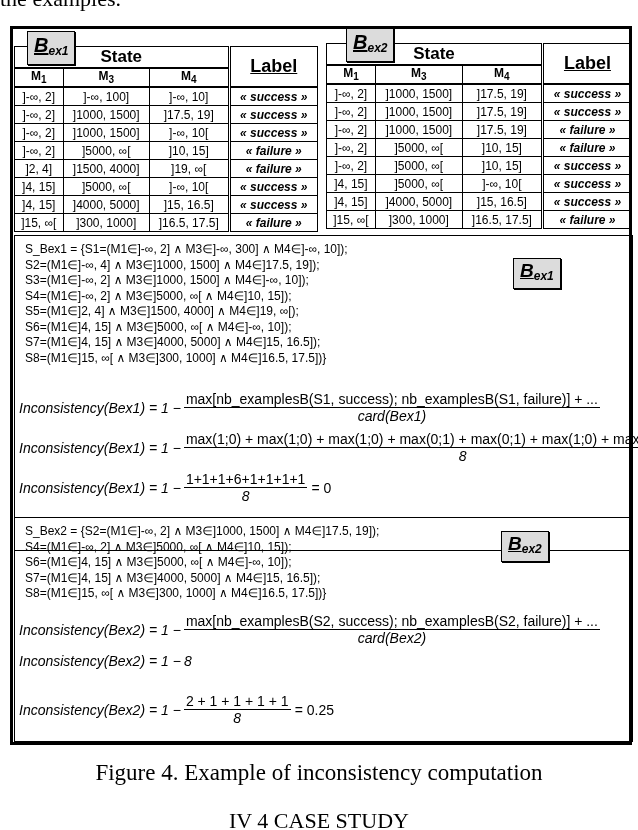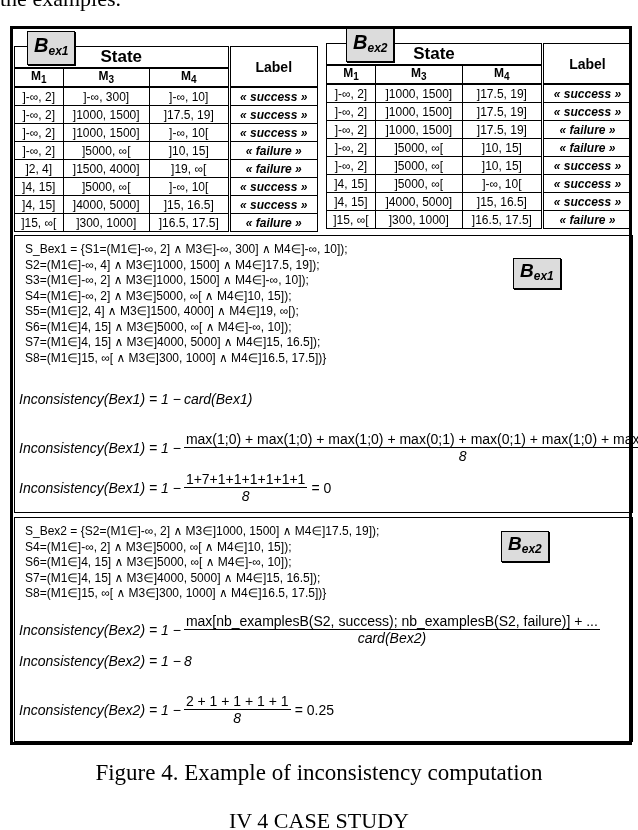--- a/index.html
+++ b/index.html
@@ -4,25 +4,25 @@
 <style>
   html,body{margin:0;padding:0;background:#fff;}
   body{width:638px;height:830px;position:relative;overflow:hidden;font-family:"Liberation Sans",sans-serif;color:#000;}
   .top-text{position:absolute;left:0;top:-14px;font-family:"Liberation Serif",serif;font-size:22px;}
   .frame{position:absolute;left:10px;top:26px;width:622px;height:719px;border:3px solid #000;box-sizing:border-box;}
   .tbl{position:absolute;border-collapse:collapse;font-size:12px;}
   .tbl td,.tbl th{border:1px solid #000;text-align:center;padding:0 2px;height:17px;white-space:nowrap;}
   .tbl th{font-weight:bold;}
   .tbl .mh{font-size:12px;}
   .tbl .state{font-size:17px;height:20px;}
-  .tbl .label{font-size:14px;border-left:3px double #000;}
+  .tbl .label{font-size:18px;border-left:3px double #000;text-decoration:underline;}
   .tbl td.lab{border-left:3px double #000;font-weight:bold;font-style:italic;font-size:12px;}
   .tbl tr.mrow td,.tbl tr.mrow th{border-bottom:2px solid #000;}
   .tbl tr.srow th{border-bottom:2px solid #000;}
-  .tag{position:absolute;background:#dcdcdc;border:1px solid #000;box-shadow:1px 1px 0 #000;font-weight:bold;font-style:italic;font-size:20px;padding:2px 6px;line-height:22px;}
+  .tag{position:absolute;background:#dcdcdc;border:1px solid #000;box-shadow:1px 1px 0 #000;font-weight:bold;font-style:italic;font-size:20px;padding:2px 6px;line-height:22px;text-decoration:underline;}
   .tag sub{font-size:12px;font-weight:bold;vertical-align:-3px;}
   .panel{position:absolute;border:1px solid #000;box-sizing:border-box;}
   .sline{position:absolute;left:10px;font-size:12px;white-space:nowrap;line-height:14px;}
   .eq{position:absolute;left:4px;font-family:Liberation Sans, sans-serif;font-size:14px;white-space:nowrap;display:flex;align-items:center;}
   .eq .lhs{font-style:italic;}
   .frac{display:inline-flex;flex-direction:column;align-items:center;margin-left:3px;}
   .frac .num{border-bottom:1px solid #000;padding:0 2px;line-height:16px;}
   .frac .den{line-height:16px;}
   .it{font-style:italic;}
   .caption{position:absolute;left:0;width:638px;top:760px;text-align:center;font-family:"Liberation Serif",serif;font-size:23px;}
@@ -43,21 +43,21 @@
   </tr>
   <tr class="mrow">
     <th class="mh">M<sub>1</sub></th>
     <th class="mh">M<sub>3</sub></th>
     <th class="mh">M<sub>4</sub></th>
   </tr>
   </tbody>
     <tbody>
       <tr>
         <td>]-∞, 2]</td>
-        <td>]-∞, 300]</td>
+        <td>]-∞, 100]</td>
         <td>]-∞, 10]</td>
         <td class="lab">« success »</td>
       </tr>
       <tr>
         <td>]-∞, 2]</td>
         <td>]1000, 1500]</td>
         <td>]17.5, 19]</td>
         <td class="lab">« success »</td>
       </tr>
       <tr>
@@ -158,52 +158,53 @@
       <tr>
         <td>]15, ∞[</td>
         <td>]300, 1000]</td>
         <td>]16.5, 17.5]</td>
         <td class="lab">« failure »</td>
       </tr>
     </tbody>
 </table>
 <div class="tag" style="left:346px;top:28px;"><span>B</span><sub>ex2</sub></div>
 
-<div class="panel" style="left:14px;top:235px;width:619px;height:278px;">
+<div class="panel" style="left:14px;top:235px;width:619px;height:316px;">
   <div>
       <div class="sline" style="top: 6px;">S_Bex1 = {S1=(M1∈]-∞, 2] ∧ M3∈]-∞, 300] ∧ M4∈]-∞, 10]);</div>
       <div class="sline" style="top: 21.5px;">S2=(M1∈]-∞, 4] ∧ M3∈]1000, 1500] ∧ M4∈]17.5, 19]);</div>
       <div class="sline" style="top: 37px; text-align: center;">S3=(M1∈]-∞, 2] ∧ M3∈]1000, 1500] ∧ M4∈]-∞, 10]);</div>
       <div class="sline" style="top: 52.5px;">S4=(M1∈]-∞, 2] ∧ M3∈]5000, ∞[ ∧ M4∈]10, 15]);</div>
       <div class="sline" style="top: 68px;">S5=(M1∈]2, 4] ∧ M3∈]1500, 4000] ∧ M4∈]19, ∞[);</div>
       <div class="sline" style="top: 83.5px;">S6=(M1∈]4, 15] ∧ M3∈]5000, ∞[ ∧ M4∈]-∞, 10]);</div>
       <div class="sline" style="top: 99px;">S7=(M1∈]4, 15] ∧ M3∈]4000, 5000] ∧ M4∈]15, 16.5]);</div>
       <div class="sline" style="top: 114.5px;">S8=(M1∈]15, ∞[ ∧ M3∈]300, 1000] ∧ M4∈]16.5, 17.5])}</div>
     </div>
   <div class="tag" style="left:498px;top:22px;font-size:19px;padding:1px 6px;"><span>B</span><sub>ex1</sub></div>
   <div>
       <div class="eq" style="top: 155px;">
         <span class="lhs">Inconsistency(Bex1) = 1 −</span>
         <span class="frac">
+          <span class="num">max[nb_examplesB(S1, success); nb_examplesB(S1, failure)] + ...</span>
           <span class="den it">card(Bex1)</span>
         </span>
         <span style="margin-left:4px"></span>
       </div>
       <div class="eq" style="top: 195px;">
         <span class="lhs">Inconsistency(Bex1) = 1 −</span>
         <span class="frac">
           <span class="num">max(1;0) + max(1;0) + max(1;0) + max(0;1) + max(0;1) + max(1;0) + max(1;0) + max(0;1)</span>
           <span class="den it">8</span>
         </span>
         <span style="margin-left:4px"></span>
       </div>
       <div class="eq" style="top: 235px;">
         <span class="lhs">Inconsistency(Bex1) = 1 −</span>
         <span class="frac">
-          <span class="num">1+7+1+1+1+1+1+1</span>
+          <span class="num">1+1+1+6+1+1+1+1</span>
           <span class="den it">8</span>
         </span>
         <span style="margin-left:4px">= 0</span>
       </div>
     </div>
 </div>
 
 <div class="panel" style="left:14px;top:517px;width:619px;height:225px;">
   <div>
       <div class="sline" style="top: 6px;">S_Bex2 = {S2=(M1∈]-∞, 2] ∧ M3∈]1000, 1500] ∧ M4∈]17.5, 19]);</div>

